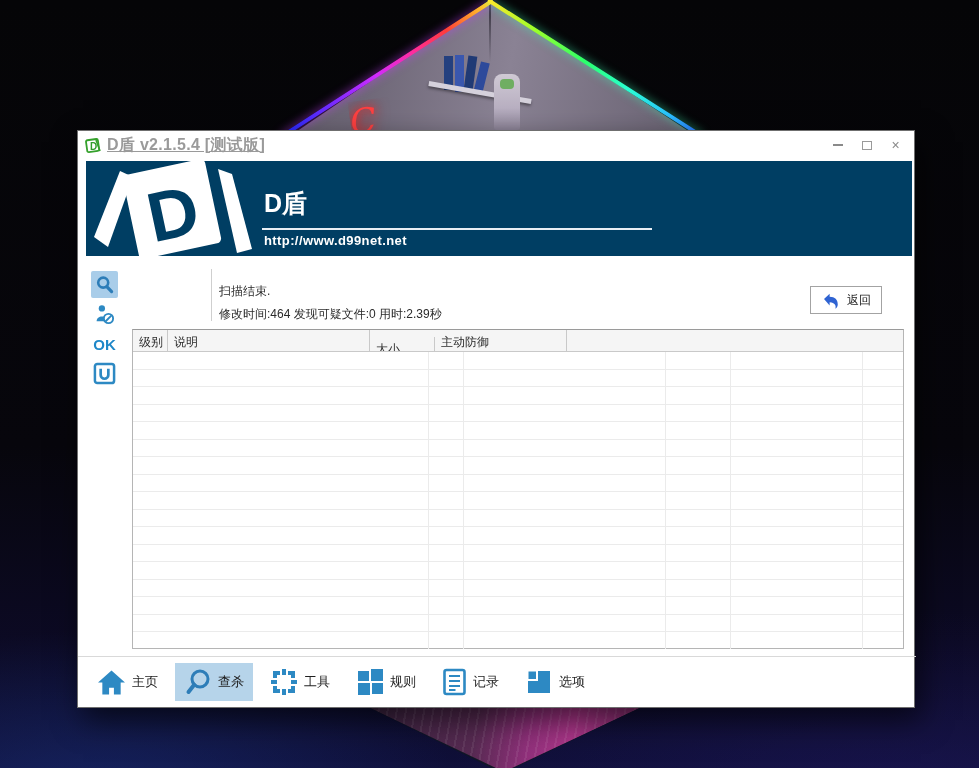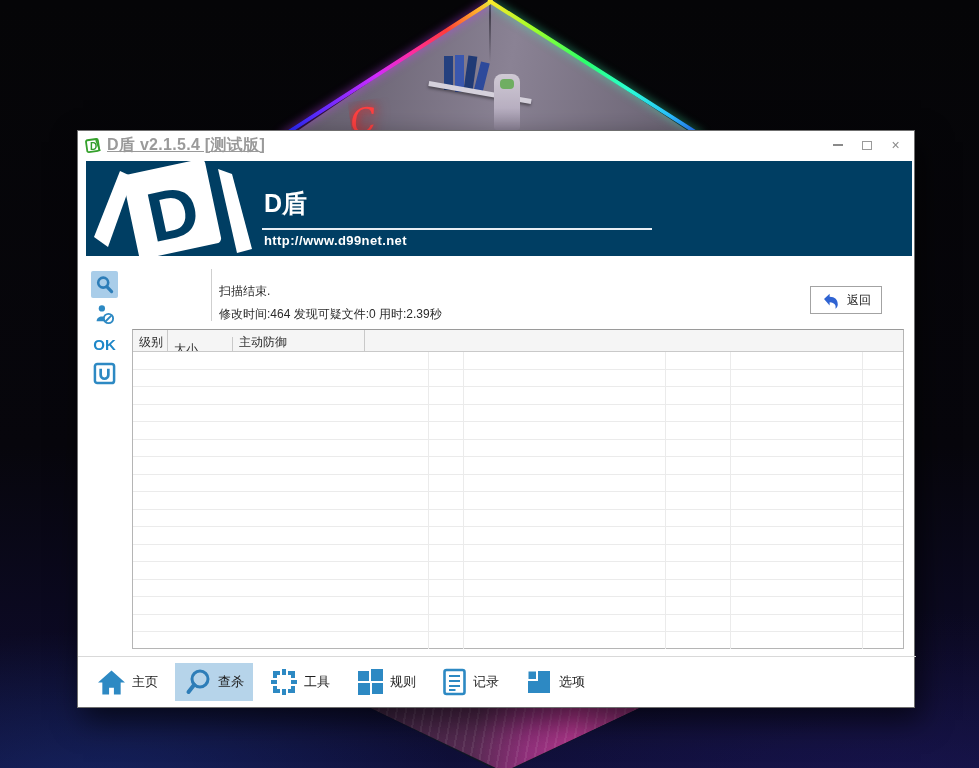--- a/index.html
+++ b/index.html
@@ -191,20 +191,21 @@
     <div class="back-btn">
       <svg width="19" height="19" viewBox="0 0 22 22">
         <path d="M3.5 9.2 L10 3.2 V6.8 C16.2 6.8 19.4 10.4 19.4 15.6 C19.4 17.8 18.3 19.6 16.6 20.6 C17.8 17.2 16.2 13.4 10 13.1 V16.9 Z" fill="#2f63d2"></path>
       </svg>
       <span>返回</span>
     </div>
 
     <div class="ftable">
       <div class="ftable-head" id="table-head">
           <div class="cell" style="width: 35px;">级别</div>
+          <div class="cell" style="width: 202px;">说明</div>
           <div class="cell" style="width: 65px; margin-top: 7px;">大小</div>
           <div class="cell" style="width: 132px;">主动防御</div>
           <div class="cell" style="width: 40px;"></div>
         </div>
       <div class="ftable-body" id="table-body">
           <div class="frow">
             <div class="cell" style="width: 296px;"></div>
             <div class="cell" style="width: 35px;"></div>
             <div class="cell" style="width: 202px;"></div>
             <div class="cell" style="width: 65px;"></div>

